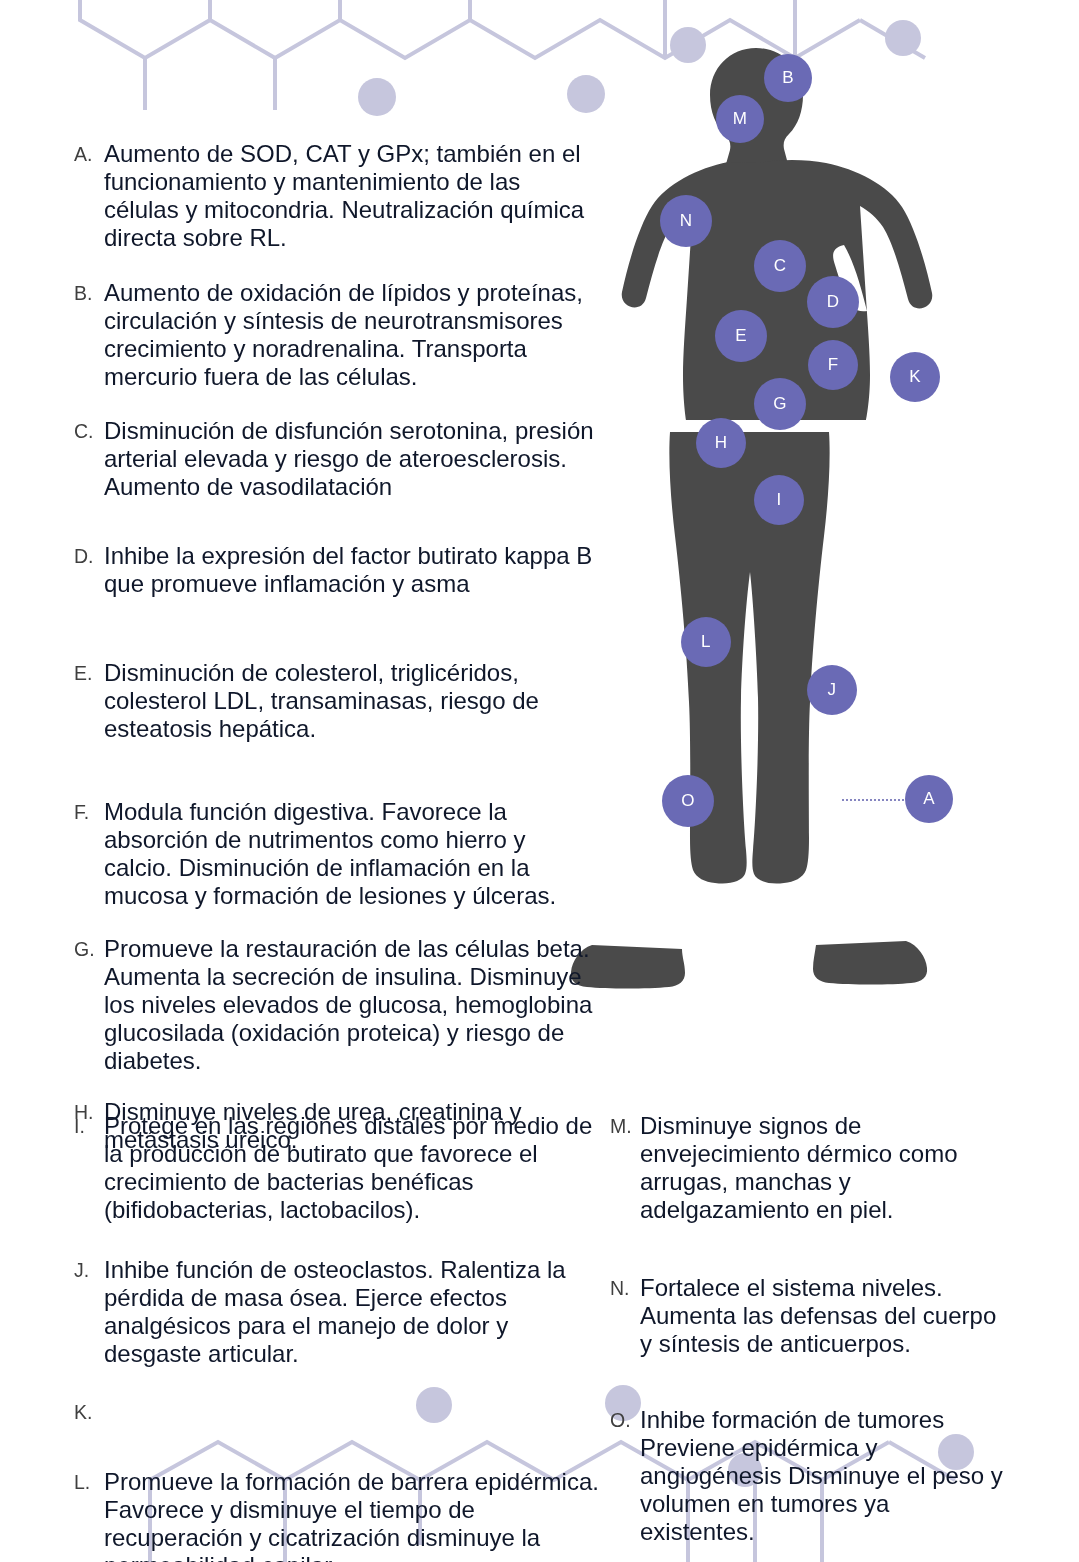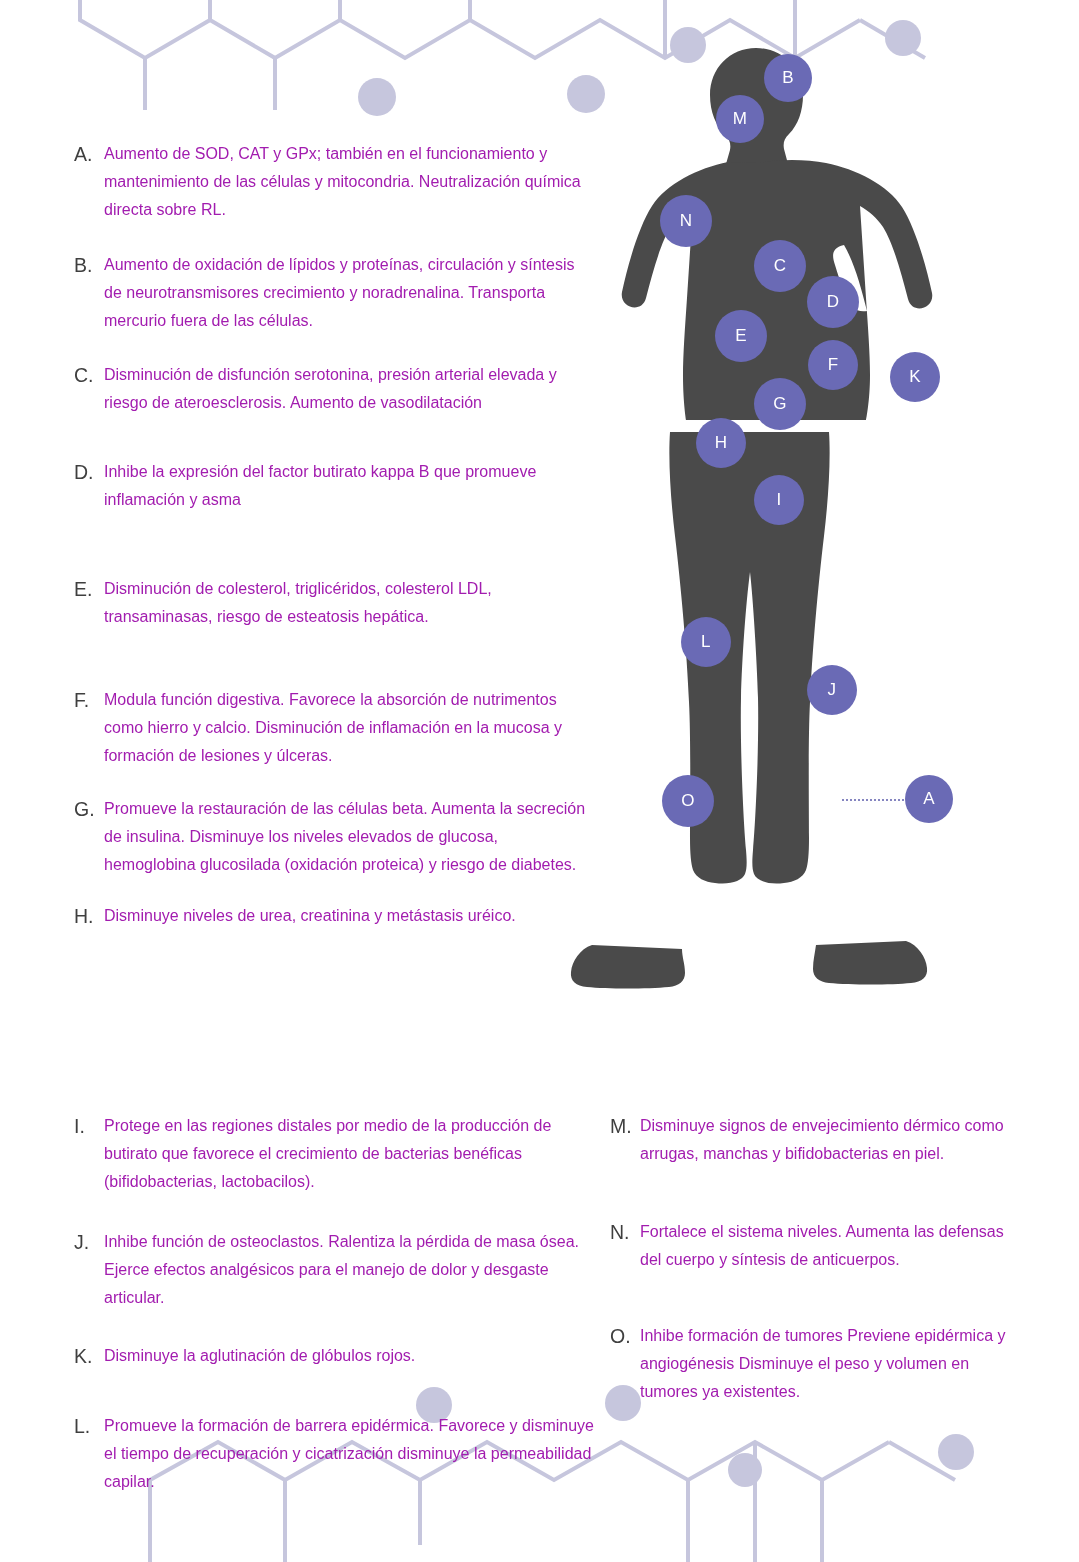--- a/index.html
+++ b/index.html
@@ -32,21 +32,21 @@
   }
 
   
   .col{position:absolute;}
   .entry{display:flex;margin-bottom:0;}
   .entry .key{
     width:30px;flex:0 0 30px;
     font-size:19.5px;line-height:28px;color:#3f3f3f;
   }
   .entry .txt{
-    font-size:16px;line-height:28px;color:#a21caf;
+    font-size:24px;line-height:28px;color:#0f172a;
   }
   #col-left{left:74px;top:140px;width:520px;}
   #col-bottom-left{left:74px;top:1112px;width:530px;}
   #col-bottom-right{left:610px;top:1112px;width:400px;}
 </style>
 </head>
 <body>
 
 <svg id="bg-molecule-top" viewBox="0 0 1079 200">
   <g fill="none" stroke="#c6c6dd" stroke-width="4">
@@ -162,31 +162,30 @@
     <div class="entry" style="margin-bottom: 32px;">
       <div class="key">I.</div>
       <div class="txt">Protege en las regiones distales por medio de la producción de butirato que favorece el crecimiento de bacterias benéficas (bifidobacterias, lactobacilos).</div>
     </div>
     <div class="entry" style="margin-bottom: 30px;">
       <div class="key">J.</div>
       <div class="txt">Inhibe función de osteoclastos. Ralentiza la pérdida de masa ósea. Ejerce efectos analgésicos para el manejo de dolor y desgaste articular.</div>
     </div>
     <div class="entry" style="margin-bottom: 42px;">
       <div class="key">K.</div>
-      <div class="txt">Disminuye la aglutinación de glóbulos rojos.</div>
     </div>
     <div class="entry" style="margin-bottom: 0px;">
       <div class="key">L.</div>
       <div class="txt">Promueve la formación de barrera epidérmica. Favorece y disminuye el tiempo de recuperación y cicatrización disminuye la permeabilidad capilar.</div>
     </div>
   </div>
 <div class="col" id="col-bottom-right">
     <div class="entry" style="margin-bottom: 50px;">
       <div class="key">M.</div>
-      <div class="txt">Disminuye signos de envejecimiento dérmico como arrugas, manchas y bifidobacterias en piel.</div>
+      <div class="txt">Disminuye signos de envejecimiento dérmico como arrugas, manchas y adelgazamiento en piel.</div>
     </div>
     <div class="entry" style="margin-bottom: 48px;">
       <div class="key">N.</div>
       <div class="txt">Fortalece el sistema niveles. Aumenta las defensas del cuerpo y síntesis de anticuerpos.</div>
     </div>
     <div class="entry" style="margin-bottom: 0px;">
       <div class="key">O.</div>
       <div class="txt">Inhibe formación de tumores Previene epidérmica y angiogénesis Disminuye el peso y volumen en tumores ya existentes.</div>
     </div>
   </div>

